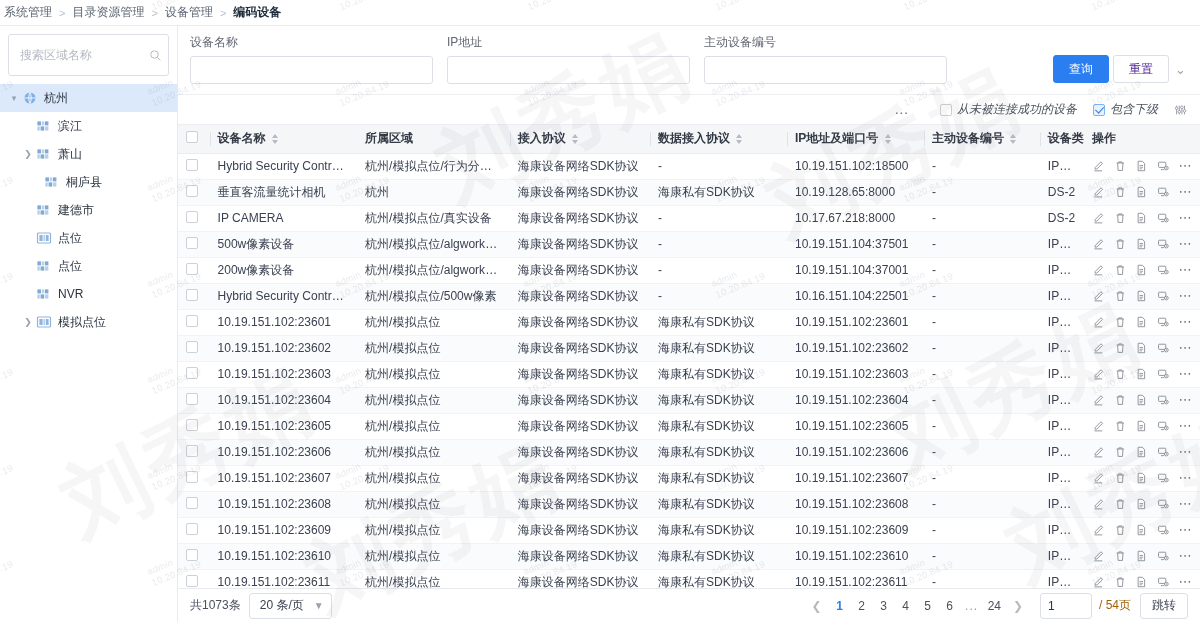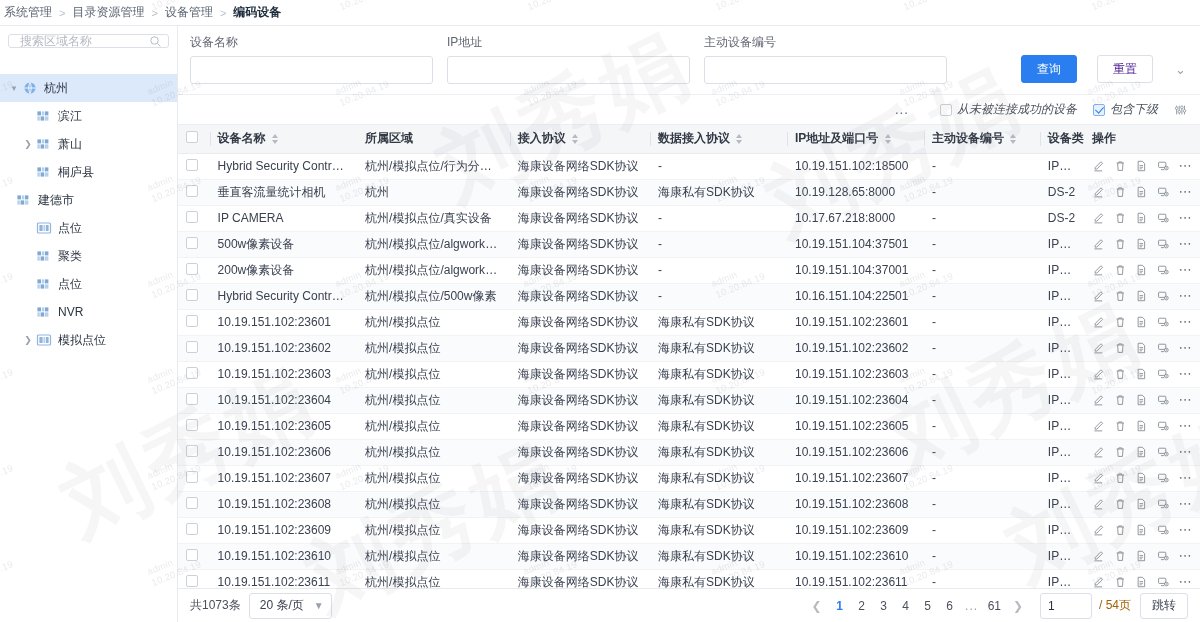--- a/index.html
+++ b/index.html
@@ -59,22 +59,22 @@
 
   
   .tree-panel {
     width: 178px; min-width: 178px;
     background: #fff;
     border-right: 1px solid #e8eaed;
     position: relative; z-index: 5;
     display: flex; flex-direction: column;
   }
   .tree-search {
-    margin: 8px 8px 24px 8px;
-    height: 14px;
+    margin: 8px 8px 6px 8px;
+    height: 42px;
     border: 1px solid #dcdfe6;
     border-radius: 3px;
     display: flex; align-items: center;
     padding: 0 6px 0 9px;
     background: #fff;
   }
   .tree-search input {
     flex: 1; border: none; outline: none;
     font-size: 12px; color: #303133;
     font-family: inherit;
@@ -121,21 +121,21 @@
     padding: 0 8px;
     font-size: 12px;
     font-family: inherit;
     color: #303133;
     outline: none;
     background: #fff;
   }
   .fi-name input { width: 243px; }
   .fi-ip input { width: 243px; }
   .fi-code input { width: 243px; }
-  .form-actions { display: flex; align-items: center; gap: 20px; margin-left: auto; padding-bottom: 1px; }
+  .form-actions { display: flex; align-items: center; gap: 4px; margin-left: auto; padding-bottom: 1px; }
   .btn {
     height: 28px; min-width: 56px;
     border-radius: 3px;
     font-size: 12px;
     font-family: inherit;
     display: inline-flex; align-items: center; justify-content: center;
     cursor: pointer;
     padding: 0 14px;
   }
   .btn-primary { background: #2a7ef0; color: #fff; border: 1px solid #2a7ef0; }
@@ -321,65 +321,53 @@
             <svg class="nicon" viewBox="0 0 16 14">
               <rect x="1.4" y="2.4" width="3.6" height="4" fill="#7fa9d6"></rect>
               <rect x="5.8" y="2.4" width="2.2" height="4" fill="#b8cfe6"></rect>
               <rect x="8.8" y="2.4" width="3.6" height="4" fill="#7fa9d6"></rect>
               <rect x="1.4" y="7.4" width="2.4" height="4.2" fill="#b8cfe6"></rect>
               <rect x="4.6" y="7.4" width="3.6" height="4.2" fill="#7fa9d6"></rect>
               <rect x="9" y="7.4" width="3.4" height="4.2" fill="#b8cfe6"></rect>
             </svg>
             <span class="nlabel">萧山</span>
           </div>
-          <div class="tree-node" style="padding-left: 20px;">
+          <div class="tree-node" style="padding-left: 28px;">
             <span class="arrow"></span>
             <svg class="nicon" viewBox="0 0 16 14">
               <rect x="1.4" y="2.4" width="3.6" height="4" fill="#7fa9d6"></rect>
               <rect x="5.8" y="2.4" width="2.2" height="4" fill="#b8cfe6"></rect>
               <rect x="8.8" y="2.4" width="3.6" height="4" fill="#7fa9d6"></rect>
               <rect x="1.4" y="7.4" width="2.4" height="4.2" fill="#b8cfe6"></rect>
               <rect x="4.6" y="7.4" width="3.6" height="4.2" fill="#7fa9d6"></rect>
               <rect x="9" y="7.4" width="3.4" height="4.2" fill="#b8cfe6"></rect>
             </svg>
             <span class="nlabel">桐庐县</span>
           </div>
-          <div class="tree-node" style="">
+          <div class="tree-node" style="padding-left: 20px;">
             <span class="arrow"></span>
             <svg class="nicon" viewBox="0 0 16 14">
               <rect x="1.4" y="2.4" width="3.6" height="4" fill="#7fa9d6"></rect>
               <rect x="5.8" y="2.4" width="2.2" height="4" fill="#b8cfe6"></rect>
               <rect x="8.8" y="2.4" width="3.6" height="4" fill="#7fa9d6"></rect>
               <rect x="1.4" y="7.4" width="2.4" height="4.2" fill="#b8cfe6"></rect>
               <rect x="4.6" y="7.4" width="3.6" height="4.2" fill="#7fa9d6"></rect>
               <rect x="9" y="7.4" width="3.4" height="4.2" fill="#b8cfe6"></rect>
             </svg>
             <span class="nlabel">建德市</span>
           </div>
           <div class="tree-node" style="padding-left: 20px;">
             <span class="arrow"></span>
             <svg class="nicon" viewBox="0 0 16 14">
               <rect x="1.5" y="2" width="13" height="10" rx="1" fill="none" stroke="#8fb4dd" stroke-width="1.2"></rect>
               <rect x="3.4" y="4" width="3.2" height="6" fill="#8fb4dd"></rect>
               <rect x="7.4" y="4" width="1.6" height="6" fill="#b9d0e8"></rect>
               <rect x="9.8" y="4" width="2.8" height="6" fill="#8fb4dd"></rect>
             </svg>
             <span class="nlabel">点位</span>
-          </div>
-          <div class="tree-node" style="padding-left: 20px;">
-            <span class="arrow"></span>
-            <svg class="nicon" viewBox="0 0 16 14">
-              <rect x="1.4" y="2.4" width="3.6" height="4" fill="#7fa9d6"></rect>
-              <rect x="5.8" y="2.4" width="2.2" height="4" fill="#b8cfe6"></rect>
-              <rect x="8.8" y="2.4" width="3.6" height="4" fill="#7fa9d6"></rect>
-              <rect x="1.4" y="7.4" width="2.4" height="4.2" fill="#b8cfe6"></rect>
-              <rect x="4.6" y="7.4" width="3.6" height="4.2" fill="#7fa9d6"></rect>
-              <rect x="9" y="7.4" width="3.4" height="4.2" fill="#b8cfe6"></rect>
-            </svg>
-            <span class="nlabel">聚类</span>
           </div>
           <div class="tree-node" style="padding-left: 20px;">
             <span class="arrow"></span>
             <svg class="nicon" viewBox="0 0 16 14">
               <rect x="1.4" y="2.4" width="3.6" height="4" fill="#7fa9d6"></rect>
               <rect x="5.8" y="2.4" width="2.2" height="4" fill="#b8cfe6"></rect>
               <rect x="8.8" y="2.4" width="3.6" height="4" fill="#7fa9d6"></rect>
               <rect x="1.4" y="7.4" width="2.4" height="4.2" fill="#b8cfe6"></rect>
               <rect x="4.6" y="7.4" width="3.6" height="4.2" fill="#7fa9d6"></rect>
               <rect x="9" y="7.4" width="3.4" height="4.2" fill="#b8cfe6"></rect>
@@ -1140,21 +1128,21 @@
         <div class="pg-right">
           <span class="pg-arrow">❮</span>
           <span id="pg-nums" style="display:flex;align-items:center;">
               <span class="pg-num cur">1</span>
               <span class="pg-num">2</span>
               <span class="pg-num">3</span>
               <span class="pg-num">4</span>
               <span class="pg-num">5</span>
               <span class="pg-num">6</span>
               <span class="pg-ell">...</span>
-              <span class="pg-num">61</span>
+              <span class="pg-num">24</span>
             </span>
           <span class="pg-arrow">❯</span>
           <input class="jump-input" type="text" value="1" style="">
           <span class="jump-txt">/ 54页</span>
           <span class="jump-btn">跳转</span>
         </div>
       </div>
 
     </div>
   </div>

